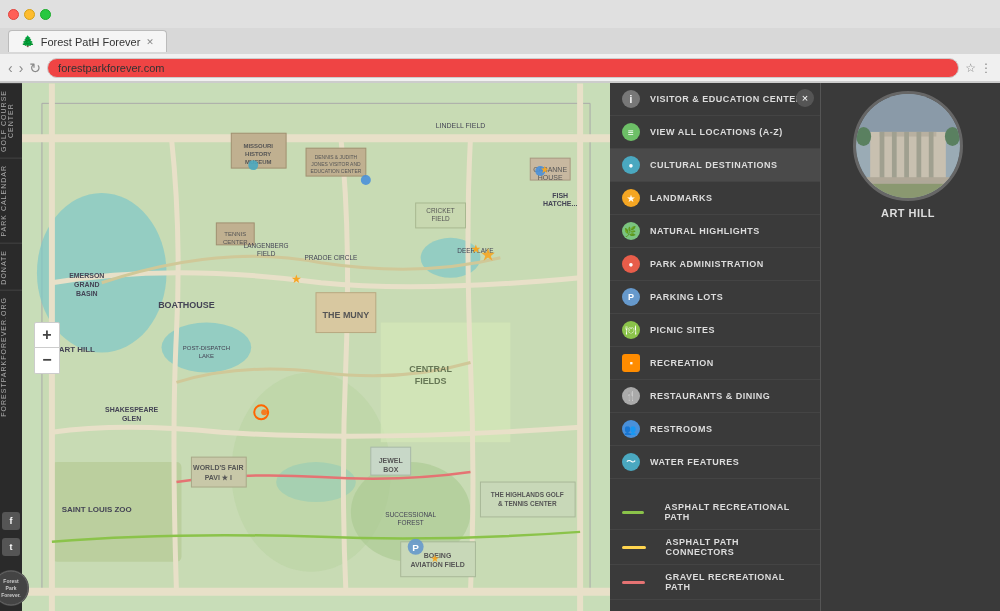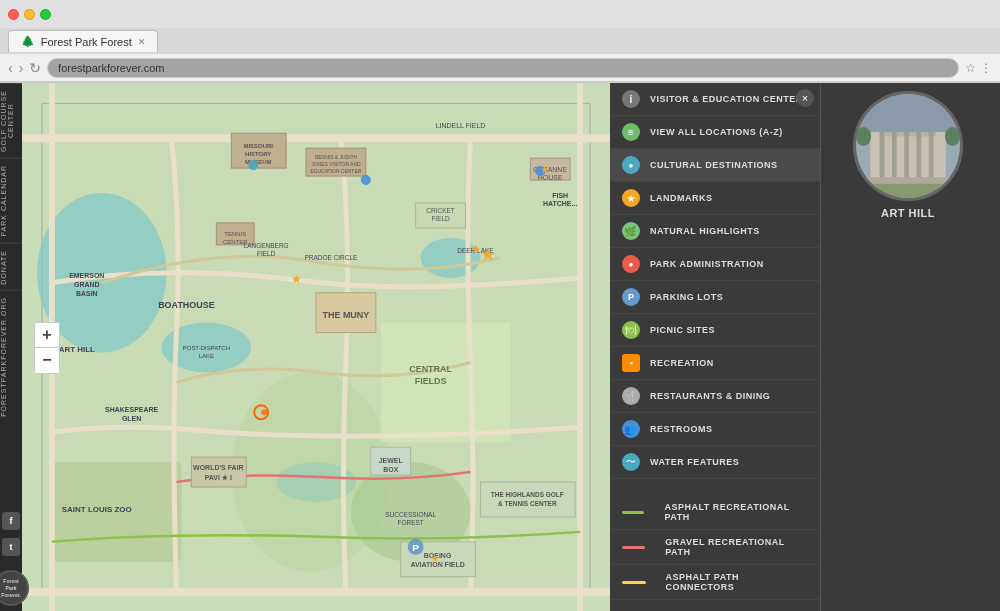--- a/index.html
+++ b/index.html
@@ -72,21 +72,21 @@
       border-bottom: 1px solid #ccc;
     }
     .nav-btn {
       color: #888;
       font-size: 14px;
       cursor: pointer;
     }
     .address-input {
       flex: 1;
       height: 20px;
-      background: #a3a3a3;
+      background: #ef4444;
       border: 1px solid #ccc;
       border-radius: 10px;
       padding: 0 10px;
       font-size: 11px;
       color: #333;
     }
     .browser-actions {
       display: flex;
       gap: 4px;
       color: #888;
@@ -314,21 +314,21 @@
   <div class="title-bar">
     <div class="traffic-lights">
       <div class="traffic-light tl-red"></div>
       <div class="traffic-light tl-yellow"></div>
       <div class="traffic-light tl-green"></div>
     </div>
   </div>
   <div class="tab-bar">
     <div class="tab">
       <span>🌲</span>
-      <span>Forest Park Forest</span>
+      <span>Forest PatH Forever</span>
       <span class="tab-close">✕</span>
     </div>
   </div>
   <div class="address-bar">
     <span class="nav-btn">‹</span>
     <span class="nav-btn">›</span>
     <span class="nav-btn">↻</span>
     <input class="address-input" type="text" value="forestparkforever.com" style="">
     <div class="browser-actions">
       <span>☆</span>
@@ -597,27 +597,27 @@
       </div>
 
       <div style="height:16px;"></div>
 
       <div class="legend-path-item">
         <div class="path-line" style="background:#8bc34a;"></div>
         <span class="legend-label">ASPHALT RECREATIONAL PATH</span>
       </div>
 
       <div class="legend-path-item">
+        <div class="path-line" style="background:#ffd54f;"></div>
+        <span class="legend-label">ASPHALT PATH CONNECTORS</span>
+      </div>
+
+      <div class="legend-path-item">
         <div class="path-line" style="background:#e57373;"></div>
         <span class="legend-label">GRAVEL RECREATIONAL PATH</span>
-      </div>
-
-      <div class="legend-path-item">
-        <div class="path-line" style="background:#ffd54f;"></div>
-        <span class="legend-label">ASPHALT PATH CONNECTORS</span>
       </div>
     </div>
 
     <div class="thumbnail-panel">
 
       <div class="thumb-item">
         <div class="thumb-circle">
           <svg viewBox="0 0 110 110" xmlns="http://www.w3.org/2000/svg">
             <rect width="110" height="110" fill="#9aabb5"></rect>
 

